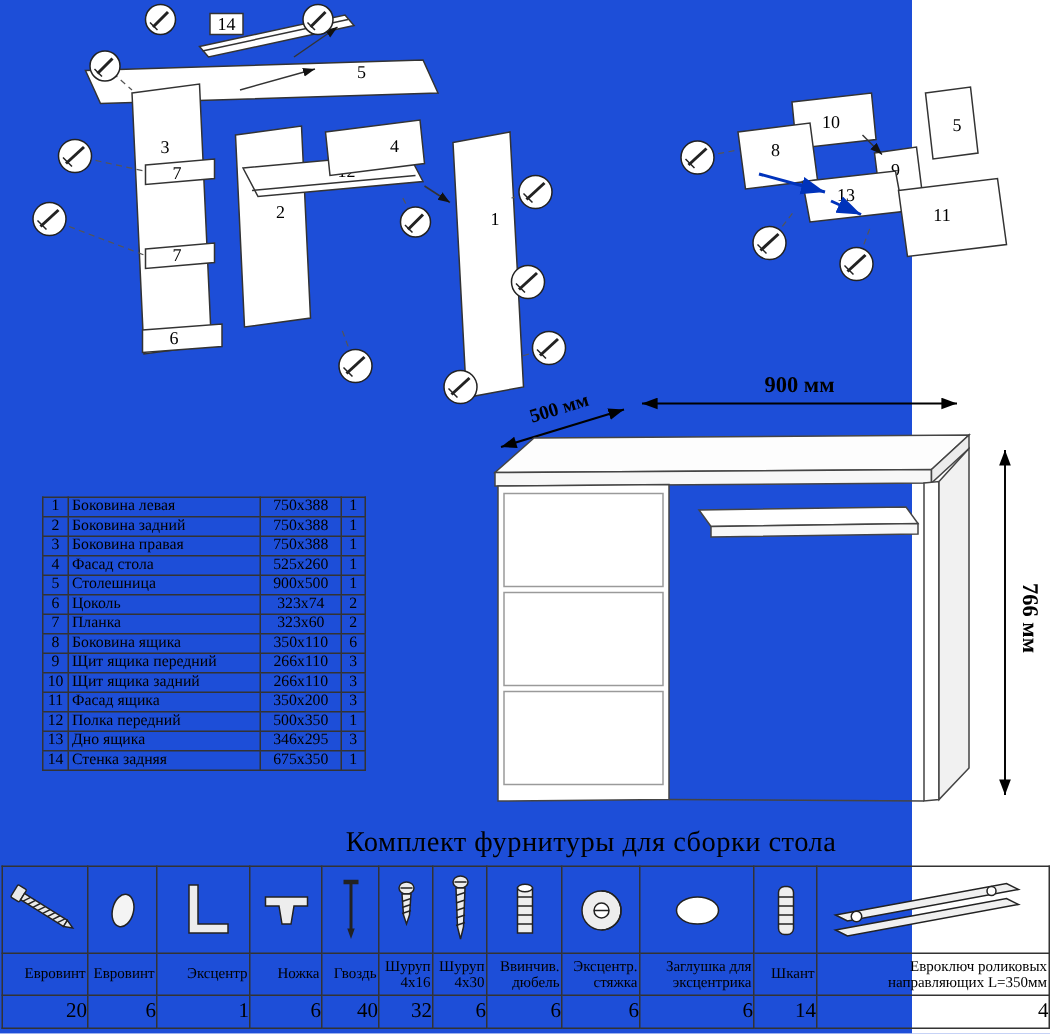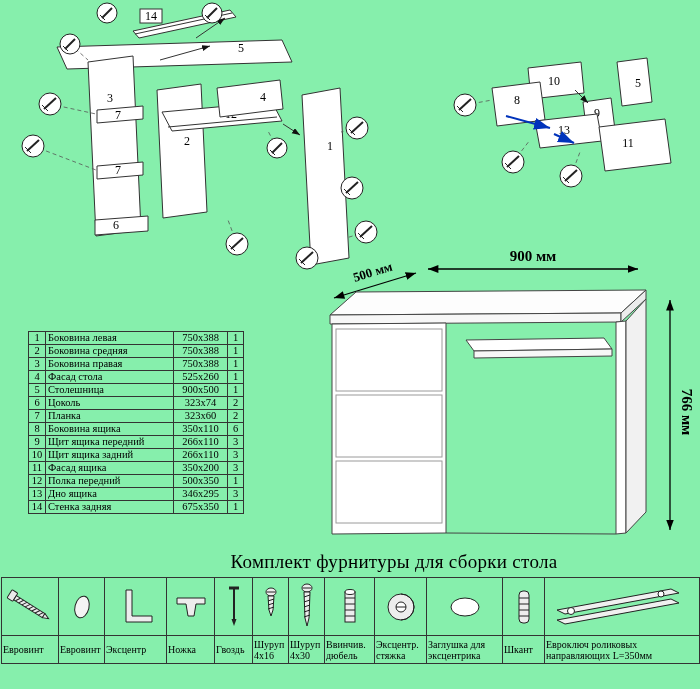--- a/index.html
+++ b/index.html
@@ -1,31 +1,31 @@
 <!DOCTYPE html>
 <html><head>
 <meta charset="utf-8">
 <style>
   * { margin:0; padding:0; box-sizing:border-box; }
   html,body { width:700px; height:689px; background:#fff; }
   body { font-family:"Liberation Serif", serif; position:relative; overflow:hidden; color:#000; }
-  .page { position:absolute; left:0; top:0; width:700px; height:689px; background:#86efac; }
+  .page { position:absolute; left:0; top:0; width:608px; height:689px; background:#1d4ed8; }
   svg.abs { position:absolute; }
   .diag-left-svg  { left:0;   top:0;   width:430px; height:312px; }
   .diag-right-svg { left:428px; top:0; width:272px; height:205px; }
   .desk-svg       { left:316px; top:242px; width:384px; height:312px; }
 
   .parts-table { position:absolute; left:28px; top:331px; border-collapse:collapse; font-size:10.5px; }
   .parts-table td { border:1px solid #333; padding:0 2px; height:12px; line-height:12px; white-space:nowrap; }
   .parts-table td.c { text-align:center; }
 
   .hw-title { position:absolute; left:0; top:551px; width:700px; text-align:center; font-size:19px; letter-spacing:.3px;margin-left:44px; }
 
   .hw-table { position:absolute; left:1px; top:577px; width:698px; border-collapse:collapse; table-layout:fixed; }
-  .hw-table td { border:1px solid #333; text-align:left; vertical-align:middle; overflow:hidden; }
+  .hw-table td { border:1px solid #333; text-align:right; vertical-align:middle; overflow:hidden; }
   .hw-icons td { height:58px; }
   .hw-icons svg { display:block; margin:0 auto; }
   .hw-names td { font-size:10px; line-height:11px; height:28px; padding:1px; }
   .hw-qty td { font-size:14px; height:22px; }
 
   svg text.lbl { font-family:"Liberation Serif", serif; font-size:12px; fill:#000; }
   svg text.dim { font-family:"Liberation Serif", serif; font-size:15px; font-weight:bold; fill:#000; }
   svg text.dimsm { font-family:"Liberation Serif", serif; font-size:13px; font-weight:bold; fill:#000; }
   .part { fill:#fff; stroke:#333; stroke-width:1; }
   .thin { stroke:#333; stroke-width:1; fill:none; }
@@ -234,21 +234,21 @@
       </colgroup>
     <tbody>
         <tr>
           <td class="c">1</td>
           <td>Боковина левая</td>
           <td class="c">750x388</td>
           <td class="c">1</td>
         </tr>
     <tr>
           <td class="c">2</td>
-          <td>Боковина средняя</td>
+          <td>Боковина задний</td>
           <td class="c">750x388</td>
           <td class="c">1</td>
         </tr>
     <tr>
           <td class="c">3</td>
           <td>Боковина правая</td>
           <td class="c">750x388</td>
           <td class="c">1</td>
         </tr>
     <tr>
@@ -477,16 +477,30 @@
       <td>Ножка</td>
       <td>Гвоздь</td>
       <td>Шуруп 4x16</td>
       <td>Шуруп 4x30</td>
       <td>Ввинчив. дюбель</td>
       <td>Эксцентр. стяжка</td>
       <td>Заглушка для эксцентрика</td>
       <td>Шкант</td>
       <td>Евроключ роликовых направляющих L=350мм</td>
     </tr>
+    <tr class="hw-qty">
+      <td>20</td>
+      <td>6</td>
+      <td>1</td>
+      <td>6</td>
+      <td>40</td>
+      <td>32</td>
+      <td>6</td>
+      <td>6</td>
+      <td>6</td>
+      <td>6</td>
+      <td>14</td>
+      <td>4</td>
+    </tr>
   </tbody>
     </table>
 
 </div>
 
 </body></html>

